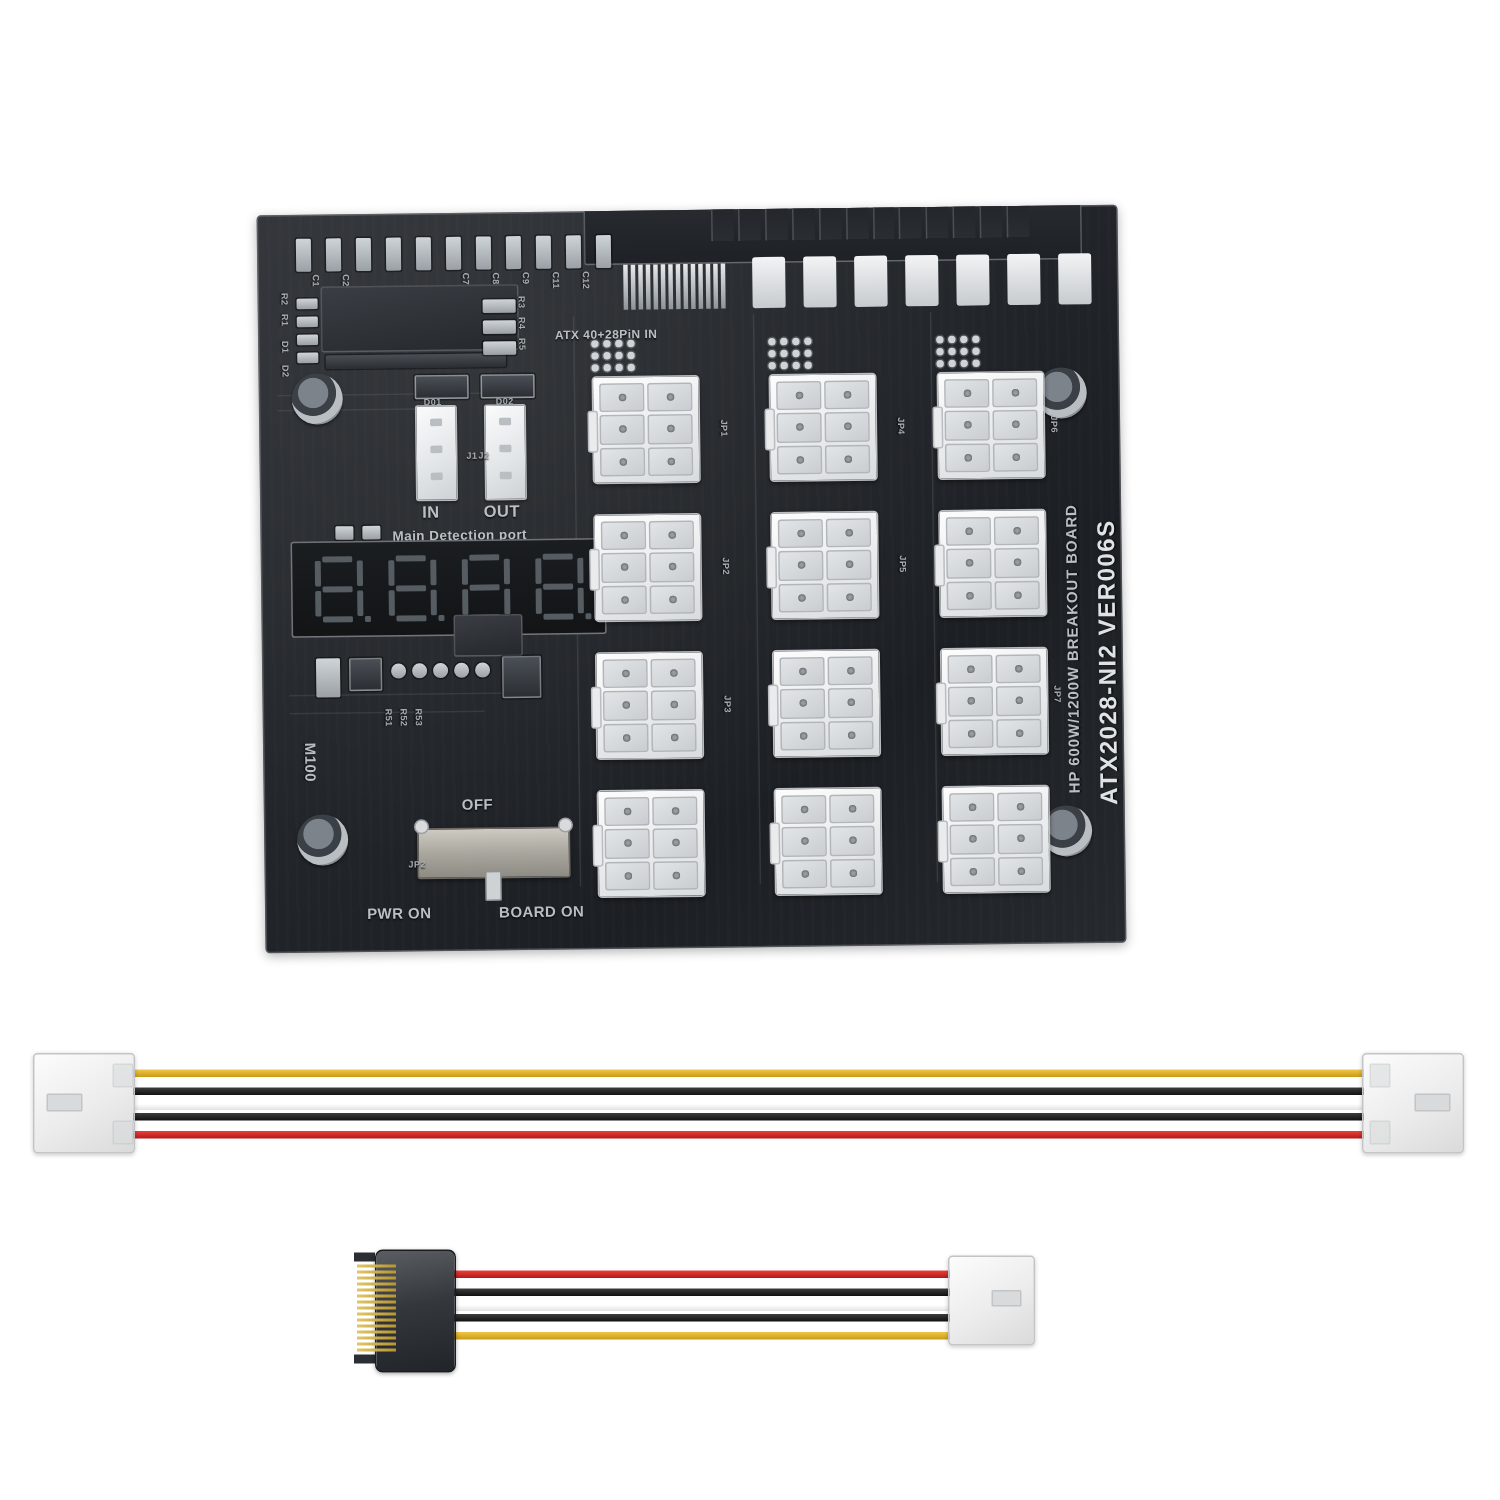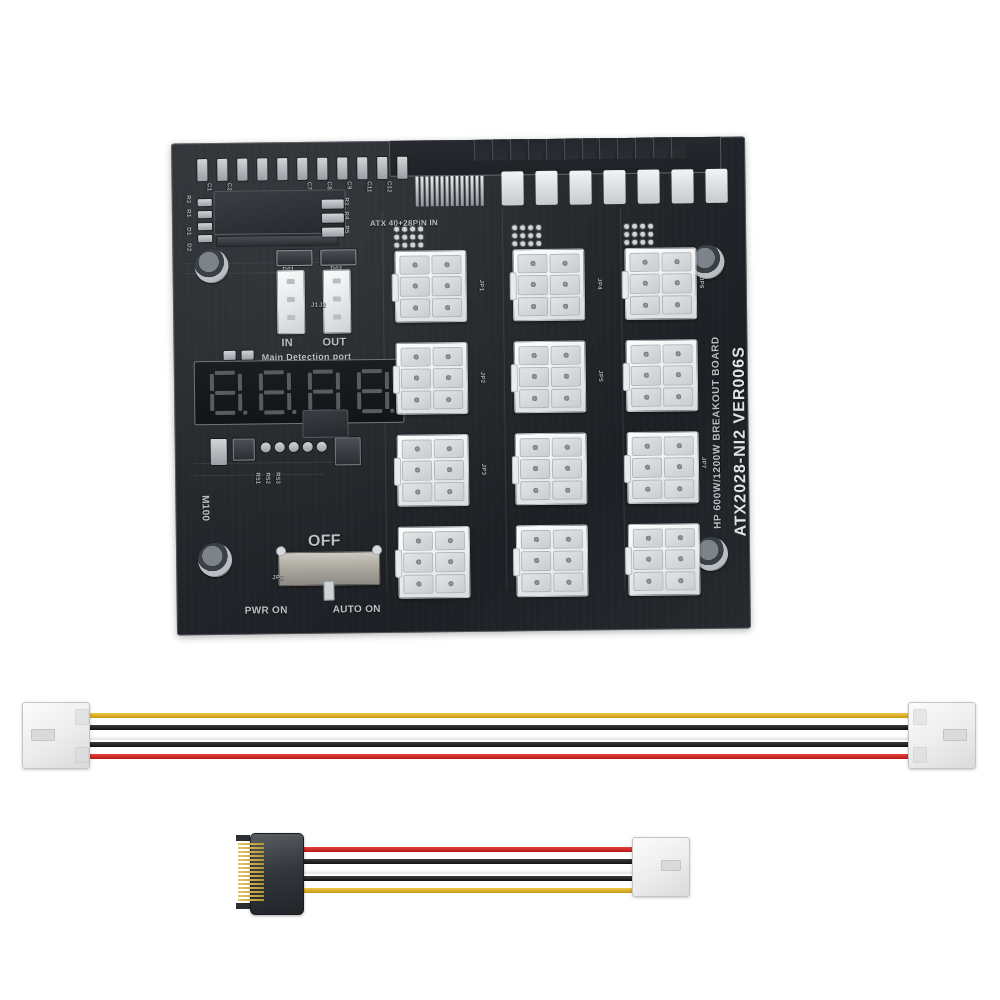--- a/index.html
+++ b/index.html
@@ -353,27 +353,27 @@
     <div class="smd" style="left:128px;top:300px;width:10px;height:10px;border-radius:50%;"></div>
     <div class="smd" style="left:142px;top:300px;width:10px;height:10px;border-radius:50%;"></div>
     <div class="chip" style="left:128px;top:268px;width:44px;height:26px;"></div>
     <div class="smd dark" style="left:160px;top:296px;width:24px;height:26px;border:1px solid rgba(200,205,210,.45);"></div>
 
     <div class="silk small rot90" style="left:36px;top:352px;font-size:10px;">M100</div>
     <div class="silk tiny rot90" style="left:86px;top:330px;">R51</div>
     <div class="silk tiny rot90" style="left:96px;top:330px;">R52</div>
     <div class="silk tiny rot90" style="left:106px;top:330px;">R53</div>
 
-    <div class="silk small" style="left:132px;top:390px;font-size:16px;">OFF</div>
+    <div class="silk small" style="left:132px;top:390px;font-size:10px;">OFF</div>
     <div class="switch">
       <div class="sw-lever"></div>
     </div>
     <div class="silk tiny" style="left:96px;top:432px;">JP2</div>
     <div class="silk small" style="left:68px;top:462px;font-size:10px;">PWR ON</div>
-    <div class="silk small" style="left:156px;top:462px;font-size:10px;">AUTO ON</div>
+    <div class="silk small" style="left:156px;top:462px;font-size:10px;">BOARD ON</div>
 
     <div class="hole" style="left:22px;top:106px;"></div>
     <div class="hole" style="left:22px;top:400px;"></div>
     <div class="hole" style="left:518px;top:108px;"></div>
     <div class="hole" style="left:518px;top:400px;"></div>
 
     <div class="padgrid" style="left:222px;top:86px;grid-template-columns:repeat(4,5px);grid-template-rows:repeat(3,5px);">
         <i></i>
         <i></i>
         <i></i>

